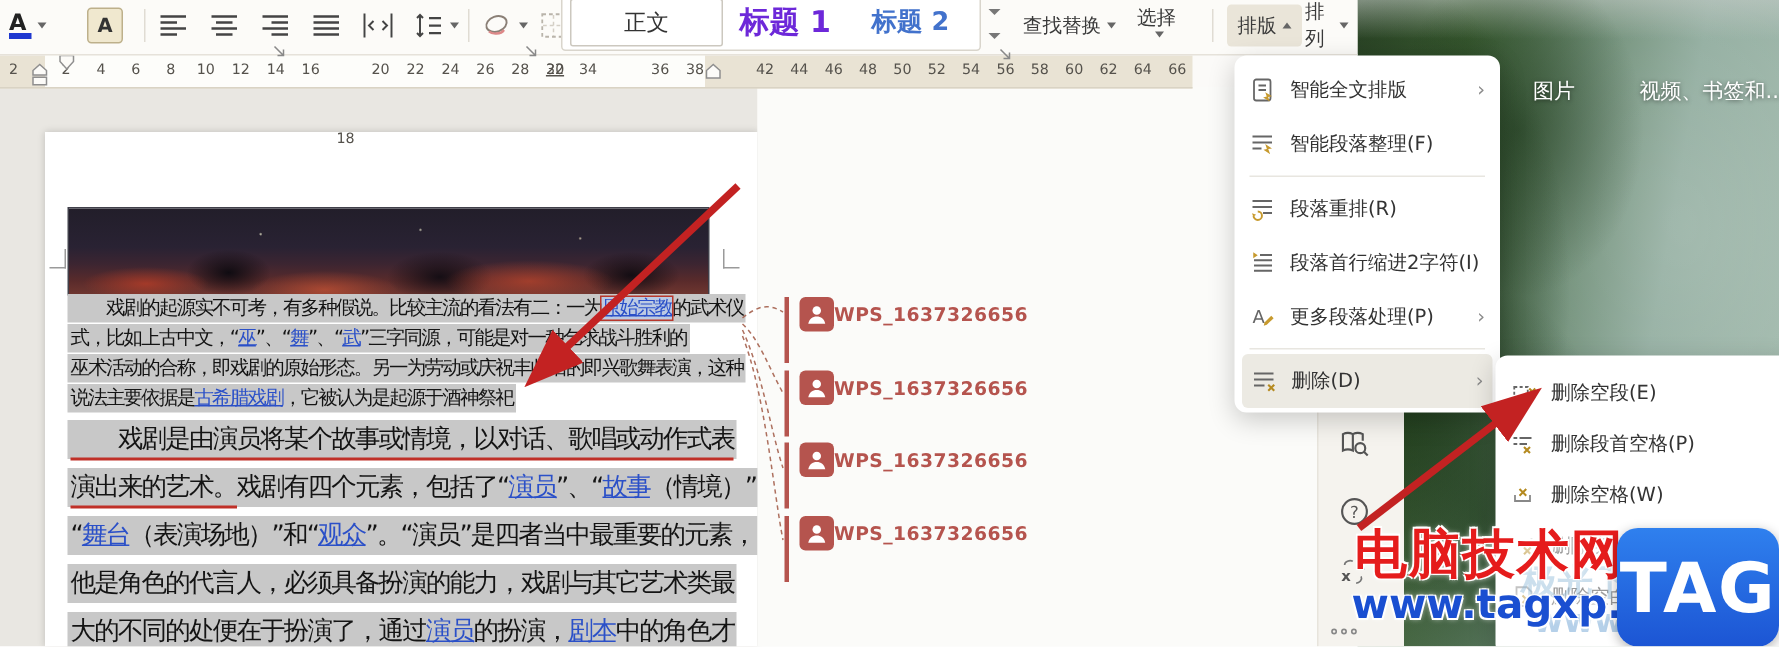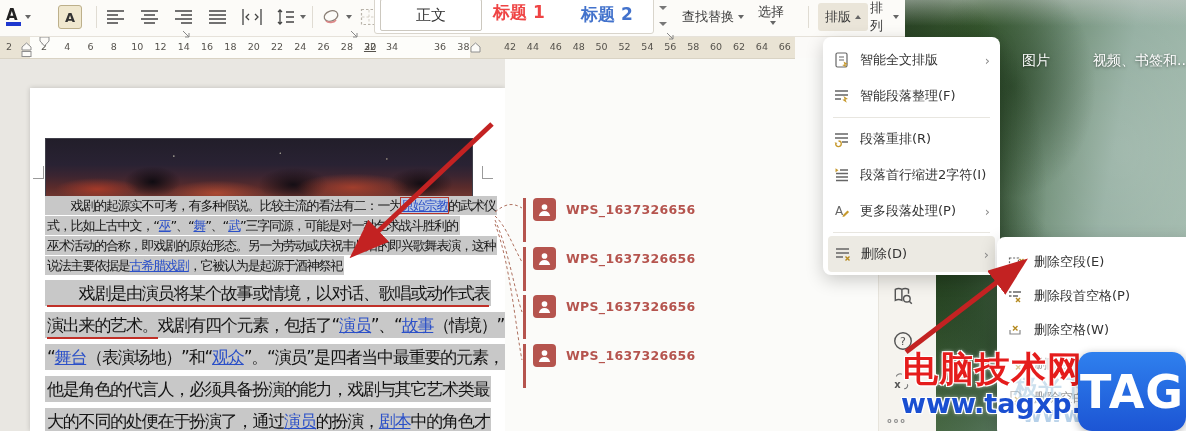--- a/index.html
+++ b/index.html
@@ -12,21 +12,21 @@
   .tbtn{position:absolute;top:3px;height:28px;display:flex;align-items:center;color:#3a3a3a;font-size:13px;cursor:default;}
   .caret{width:0;height:0;border-left:3.5px solid transparent;border-right:3.5px solid transparent;border-top:4px solid #666;margin-left:4px;}
   .caret.up{border-top:none;border-bottom:4px solid #666;}
   .vsep{position:absolute;top:6px;width:1px;height:22px;background:#e0dcd3;}
   .fontA{font-weight:bold;font-size:15px;color:#222;line-height:12px;}
   .fontA .bar{width:15px;height:4px;background:#1f38cf;margin-top:1px;}
   .hlbox{width:22px;height:22px;border:1px solid #bdb08b;background:#f0e8cf;border-radius:3px;display:flex;align-items:center;justify-content:center;font-weight:bold;font-size:13px;color:#333;}
   .launch{position:absolute;z-index:21;}
   .gallery{position:absolute;left:374px;top:-6px;width:278px;height:38px;background:#fff;border:1px solid #d9d5cc;border-radius:0 0 3px 3px;z-index:20;}
   .style-box{position:absolute;left:5px;top:4px;width:100px;height:30px;border:1px solid #ccc8bf;background:#fff;border-radius:2px;display:flex;align-items:center;justify-content:center;font-size:15px;color:#333;}
-  .style-h1{position:absolute;left:118px;top:6px;font-size:17px;font-weight:bold;color:#ef4444;}
+  .style-h1{position:absolute;left:118px;top:6px;font-size:20px;font-weight:bold;color:#6d28d9;}
   .style-h2{position:absolute;left:206px;top:8px;font-size:17px;font-weight:bold;color:#4272cc;}
   .gscroll{position:absolute;left:655px;top:0px;width:16px;height:32px;z-index:21;display:flex;flex-direction:column;align-items:center;justify-content:space-around;}
   .gscroll .c{width:0;height:0;border-left:4px solid transparent;border-right:4px solid transparent;border-top:4.5px solid #777;}
   .pressed{background:#eae5d9;border-radius:3px;padding:0 7px;}
   .plain{padding:0 6px;}
   
   .ticon{position:absolute;top:8px;width:20px;height:18px;}
 
   
   .ruler{left:0;top:36px;width:795px;height:22px;background:#e9e3d4;border-bottom:1px solid #d9d3c4;z-index:19;}
@@ -58,21 +58,21 @@
   .sel{background:#c8c8c8;padding:1px 2px;display:inline-block;}
   .lnk{color:#2b50c8;text-decoration:underline;}
   .boxed{outline:1px solid #b8372c;background:rgba(186,202,232,.85);}
   .ins{border-bottom:2px solid #c03028;padding-bottom:2px;}
 
   
   .comments{left:505px;top:58px;width:400px;height:373px;background:#fbfbf9;z-index:2;}
   .centry{position:absolute;left:18px;display:flex;align-items:flex-start;}
   .cbar{width:3px;height:44px;background:#b5544e;margin-right:7px;}
   .cavatar{width:23px;height:23px;border-radius:4px;background:#b5544e;display:flex;align-items:center;justify-content:center;}
-  .cname{margin-left:10px;margin-top:4px;color:#b5544e;font-weight:bold;font-size:12.5px;letter-spacing:.3px;}
+  .cname{margin-top:4px;color:#b5544e;font-weight:bold;font-size:12.5px;letter-spacing:.3px;}
 
   
   .green{left:905px;top:0;width:281px;height:431px;z-index:0;
     background:
       radial-gradient(150px 280px at 12% 45%, rgba(14,38,12,.85), rgba(14,38,12,0) 72%),
       radial-gradient(130px 220px at 30% 80%, rgba(24,52,20,.6), rgba(24,52,20,0) 70%),
       radial-gradient(120px 160px at 38% 20%, rgba(20,46,18,.55), rgba(20,46,18,0) 70%),
       radial-gradient(220px 320px at 78% 35%, rgba(255,255,255,.16), transparent 70%),
       linear-gradient(180deg, rgba(196,203,199,.55) 0, rgba(196,203,199,0) 26px),
       linear-gradient(100deg,#2c4527 0%,#3f6136 22%,#68886f 45%,#8fab9d 66%,#a3bbae 100%);}
@@ -203,21 +203,21 @@
     <span class="rmargin-num">2</span>
     <div id="ruler-nums">
         <span class="rnum" style="left: 44px;">2</span>
         <span class="rnum" style="left: 67.3px;">4</span>
         <span class="rnum" style="left: 90.6px;">6</span>
         <span class="rnum" style="left: 113.9px;">8</span>
         <span class="rnum" style="left: 137.2px;">10</span>
         <span class="rnum" style="left: 160.5px;">12</span>
         <span class="rnum" style="left: 183.8px;">14</span>
         <span class="rnum" style="left: 207.1px;">16</span>
-        <span class="rnum" style="left: 230.4px;">18</span>
+        <span class="rnum" style="left: 230.4px; margin-top: 46px;">18</span>
         <span class="rnum" style="left: 253.7px;">20</span>
         <span class="rnum" style="left: 277px;">22</span>
         <span class="rnum" style="left: 300.3px; text-align: right;">24</span>
         <span class="rnum" style="left: 323.6px;">26</span>
         <span class="rnum" style="left: 346.9px;">28</span>
         <span class="rnum" style="left: 370.2px;">20</span>
         <span class="rnum" style="left: 370px; text-decoration: underline;">32</span>
         <span class="rnum" style="left: 392px;">34</span>
         <span class="rnum" style="left: 440.1px;">36</span>
         <span class="rnum" style="left: 463.4px;">38</span>

